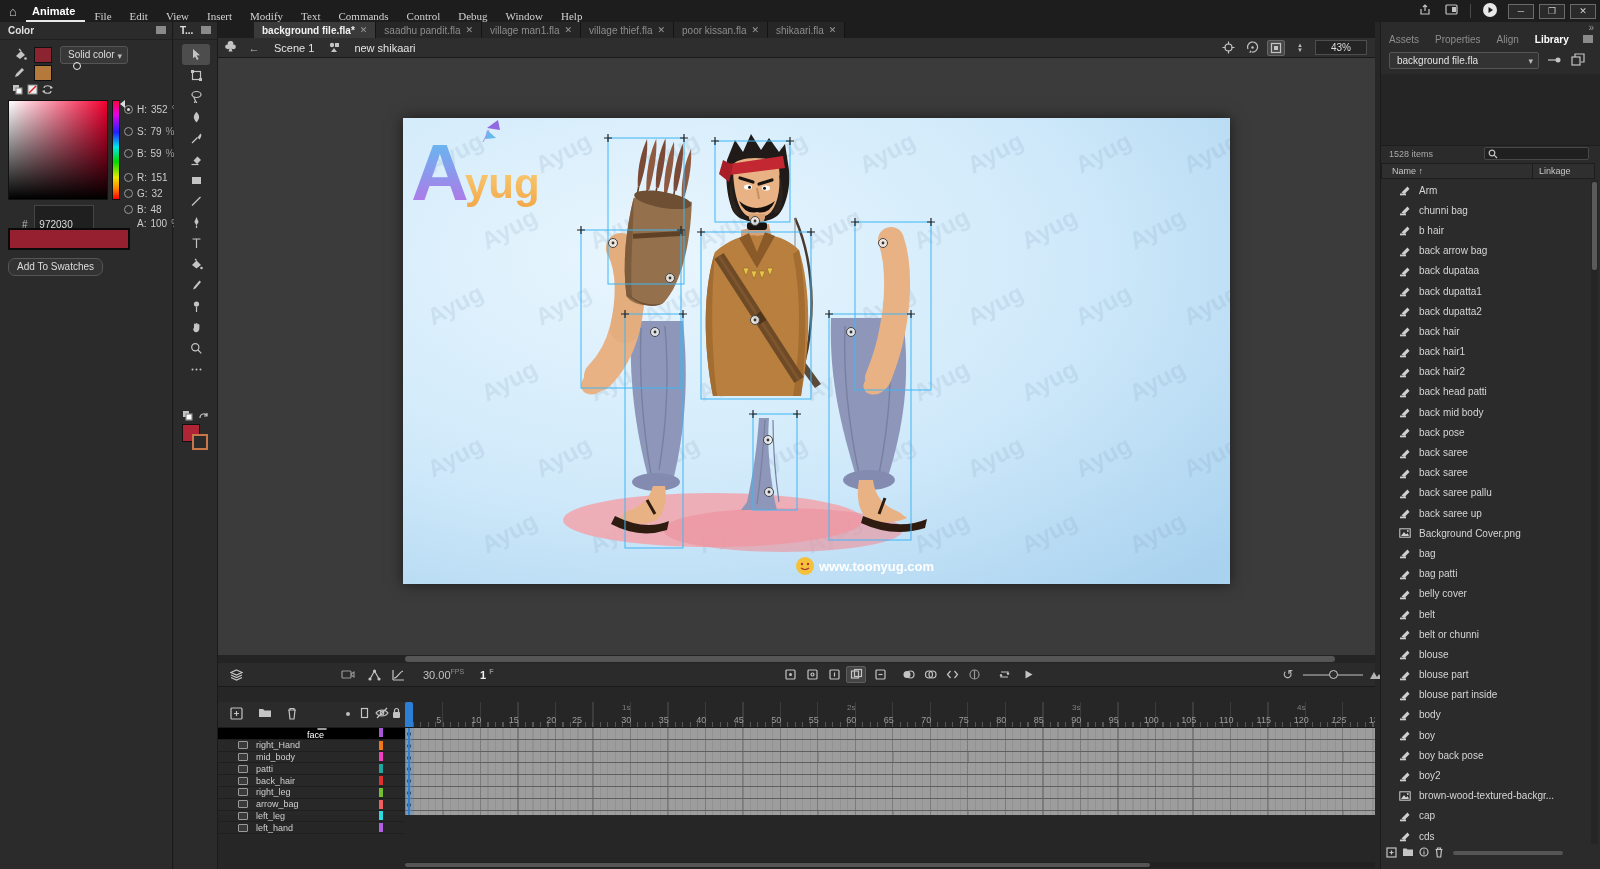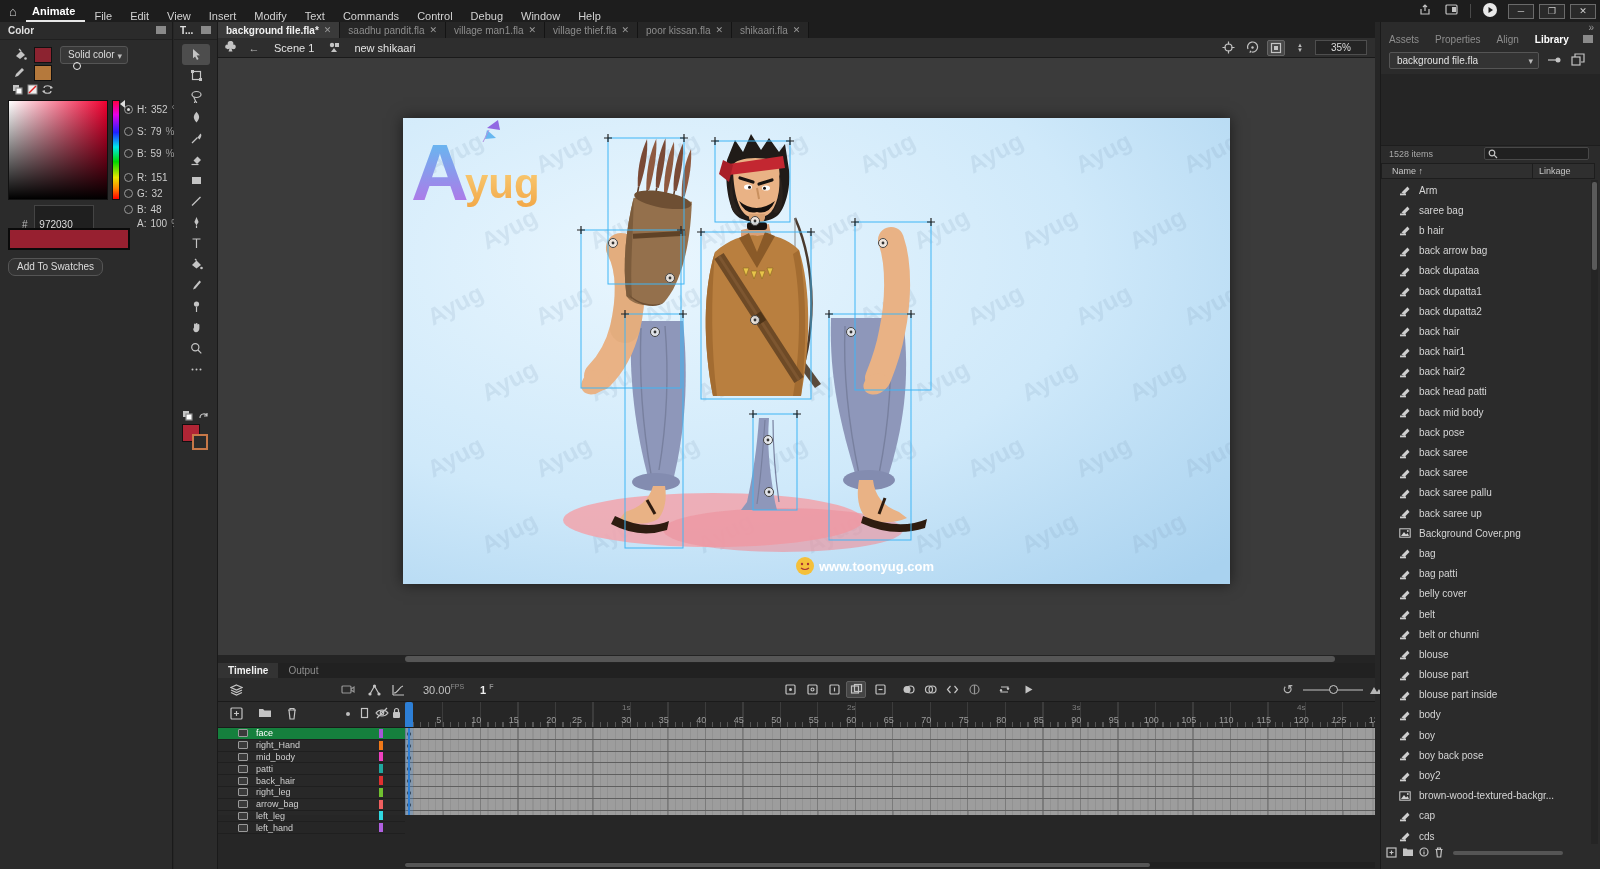--- a/index.html
+++ b/index.html
@@ -5,21 +5,21 @@
   * { margin:0; padding:0; box-sizing:border-box; }
   html,body { width:1600px; height:869px; overflow:hidden; background:#222;
     font-family:"Liberation Sans","DejaVu Sans",sans-serif; }
   .abs { position:absolute; }
   #app { position:relative; width:1600px; height:869px; background:#262626; color:#cfcfcf; font-size:11px; }
 
   
   #menubar { left:0; top:0; width:1600px; height:22px; background:#1d1d1d; display:flex; align-items:center; z-index:50;}
   #home-ico { width:26px; text-align:center; color:#d0d0d0; font-size:13px;}
   #appname { color:#fff; font-weight:bold; padding:0 10px 2px 6px; border-bottom:2px solid #e8e8e8; height:22px; line-height:22px; }
-  .menu-item { padding:4px 9px; color:#d2d2d2; height:20px; line-height:22px; cursor:default; }
+  .menu-item { padding:4px 9px; color:#d2d2d2; height:20px; line-height:22px; cursor:default;font-family:Liberation Serif, serif; }
   #menubar-right { margin-left:auto; display:flex; align-items:center; height:22px; }
   .mb-ico { width:26px; text-align:center; color:#bdbdbd; font-size:12px; }
   .win-btn { width:26px; height:15px; border:1px solid #6a6a6a; margin-left:5px; color:#cfcfcf; font-size:9px; line-height:13px; text-align:center; background:#2a2a2a;}
   #win-close { margin-right:4px; }
   .vdiv { width:1px; height:14px; background:#4a4a4a; margin:0 6px; }
 
   
   #color-panel { left:0; top:22px; width:173px; height:847px; background:#2b2b2b; border-right:1px solid #1a1a1a; }
   .panel-head { height:18px; line-height:18px; padding-left:8px; color:#e0e0e0; font-size:10px; font-weight:bold; background:#2b2b2b; border-bottom:1px solid #202020;}
   .panel-menu-ico { position:absolute; right:6px; top:4px; width:10px; height:8px; background:#8a8a8a; }
@@ -44,21 +44,21 @@
   
   #tools-panel { left:174px; top:22px; width:44px; height:847px; background:#2b2b2b; border-right:1px solid #1a1a1a; }
   .tool { position:relative; width:28px; height:21px; margin:0 auto; display:flex; align-items:center; justify-content:center; border-radius:3px; }
   .tool.active { background:#4d4d4d; }
   .tool svg { display:block; }
   #tool-colors { position:absolute; left:0; top:388px; width:44px; }
 
   
   #tabsbar { left:218px; top:22px; width:1157px; height:16px; background:#1d1d1d; display:flex; }
   .doc-tab { display:flex; align-items:center; gap:5px; padding:0 8px; font-size:10px; color:#8d8d8d; border-right:1px solid #141414; background:#262626; white-space:nowrap; }
-  .doc-tab.active { background:#3a3a3a; color:#f0f0f0; font-weight:bold; }
+  .doc-tab.active { background:#3a3a3a; color:#f0f0f0; font-weight:bold;margin-left:36px; }
   .doc-tab .x { color:#9a9a9a; font-size:9px; }
 
   #scenebar { left:218px; top:38px; width:1157px; height:20px; background:#2e2e2e; border-bottom:1px solid #1a1a1a; display:flex; align-items:center; }
   .sb-ico { color:#bdbdbd; width:24px; text-align:center; font-size:11px; }
   .sb-label { color:#e4e4e4; font-size:11px; padding:0 8px; }
   #scenebar-right { margin-left:auto; display:flex; align-items:center; gap:6px; padding-right:8px; }
   #zoom-select { width:52px; height:15px; background:#242424; border:1px solid #4e4e4e; color:#ddd; font-size:10px; line-height:13px; text-align:center; position:relative;}
   #clip-ico { background:#484848; border:1px solid #666; border-radius:2px; }
   .sbr-ico { width:18px; height:16px; display:flex; align-items:center; justify-content:center; color:#bbb; }
 
@@ -84,21 +84,21 @@
   .lt-ico { position:absolute; top:5px; color:#bdbdbd; }
   #ruler { position:absolute; left:187px; top:0; width:970px; height:26px; background:#262626; border-bottom:1px solid #1a1a1a; overflow:hidden;
     background-image: repeating-linear-gradient(to right, rgba(255,255,255,.10) 0 1px, transparent 1px 37.5px); }
   .ruler-num { position:absolute; top:13px; width:22px; text-align:center; color:#9c9c9c; font-size:9px; }
   .ruler-sec { position:absolute; top:1px; width:22px; text-align:center; color:#7d7d7d; font-size:8px; }
   #ruler-ticks { position:absolute; left:0; bottom:0; width:100%; height:5px;
     background-image: repeating-linear-gradient(to right, #555 0 1px, transparent 1px 7.5px); }
   #playhead-marker { position:absolute; left:0; top:0; width:8px; height:26px; background:#2d7fd6; border-radius:2px 2px 0 0; }
   #layers { position:absolute; left:0; top:26px; width:187px; height:87px; background:#282828; }
   .layer-row { position:relative; height:11.8px; display:flex; align-items:center; border-bottom:1px solid #1f1f1f; color:#cfcfcf; font-size:9px; }
-  .layer-row.sel { background:#15803d; color:#fff; }
+  .layer-row.sel { background:#000000; color:#fff;flex-direction:column; }
   .layer-row .lico { margin-left:20px; width:10px; height:8px; border:1px solid #9a9a9a; border-radius:1px; background:#3a3a3a; }
   .layer-row .lname { margin-left:8px; white-space:nowrap; }
   .layer-row .lchip { position:absolute; right:22px; width:4px; height:9px; }
   #frames { position:absolute; left:187px; top:26px; width:970px; height:87px; background:#262626; overflow:hidden;}
   .frame-row { position:relative; height:11.8px; border-bottom:1px solid #5f5f5f; background:#9d9d9d;
     background-image: repeating-linear-gradient(to right, rgba(0,0,0,.16) 0 1px, transparent 1px 37.5px),
                       repeating-linear-gradient(to right, rgba(0,0,0,.07) 0 1px, transparent 1px 7.5px); }
   .kf-dot { position:absolute; left:2px; top:4px; width:4px; height:4px; border-radius:50%; background:#222; }
   #playhead-col { position:absolute; left:0; top:0; width:8px; height:87px; background:rgba(72,139,212,.28); }
   #playhead-line { position:absolute; left:3px; top:0; width:2px; height:87px; background:#2d7fd6; }
@@ -447,21 +447,21 @@
         <svg class="mi" width="12" height="12" viewBox="0 0 12 12">
             <rect x="1.5" y="1.5" width="9" height="9"></rect>
             <rect class="f" x="4" y="4" width="4" height="4"></rect>
           </svg>
       </div>
       <div class="sbr-ico" style="flex-direction:column; font-size:6px; color:#bbb; line-height:5px;">
         <span>▲</span>
         <span>▼</span>
       </div>
       <div id="zoom-select">
-        <span>35%</span>
+        <span>43%</span>
       </div>
     </div>
   </div>
 
   <div id="stage-area" class="abs">
     <div id="stage">
       <svg width="827" height="466" viewBox="0 0 827 466">
         <defs>
           <radialGradient id="bgGrad" cx="30%" cy="30%" r="95%">
             <stop offset="0%" stop-color="#e9f6fe"></stop>
@@ -688,24 +688,20 @@
           <text x="416" y="453" font-size="13" font-weight="bold" fill="#ffffff">www.toonyug.com</text>
         </g>
       </svg>
     </div>
   </div>
   <div id="stage-hscroll" class="abs">
       <div class="thumb"></div>
     </div>
 
   <div id="timeline" class="abs">
-    <div id="tl-tabs">
-        <div class="tl-tab active">Timeline</div>
-        <div class="tl-tab">Output</div>
-      </div>
     <div id="tl-controls">
       <div class="tlc-ico" style="left:8px;">
         <svg class="mi" width="13" height="12" viewBox="0 0 13 12">
             <path d="M6.5 1 L12 3.5 L6.5 6 L1 3.5 Z"></path>
             <path d="M1 6 L6.5 8.5 L12 6 M1 8.5 L6.5 11 L12 8.5"></path>
           </svg>
       </div>
       <div class="tlc-ico dim" style="left:120px;">
         <svg class="mi" width="14" height="11" viewBox="0 0 14 11">
             <rect x="1" y="2" width="9" height="7" rx="1"></rect>
@@ -1004,21 +1000,21 @@
               <path d="M2.5 8.5 L8.5 2.5 L10.5 5 L5.5 10 Z" fill="#cfcfcf"></path>
               <rect x="1" y="9.5" width="6" height="1.8" fill="#cfcfcf"></rect>
             </svg></span>
           <span>Arm</span>
         </div>
         <div class="lib-item">
           <span class="ico"><svg width="12" height="12" viewBox="0 0 12 12">
               <path d="M2.5 8.5 L8.5 2.5 L10.5 5 L5.5 10 Z" fill="#cfcfcf"></path>
               <rect x="1" y="9.5" width="6" height="1.8" fill="#cfcfcf"></rect>
             </svg></span>
-          <span>saree bag</span>
+          <span>chunni bag</span>
         </div>
         <div class="lib-item">
           <span class="ico"><svg width="12" height="12" viewBox="0 0 12 12">
               <path d="M2.5 8.5 L8.5 2.5 L10.5 5 L5.5 10 Z" fill="#cfcfcf"></path>
               <rect x="1" y="9.5" width="6" height="1.8" fill="#cfcfcf"></rect>
             </svg></span>
           <span>b hair</span>
         </div>
         <div class="lib-item">
           <span class="ico"><svg width="12" height="12" viewBox="0 0 12 12">

